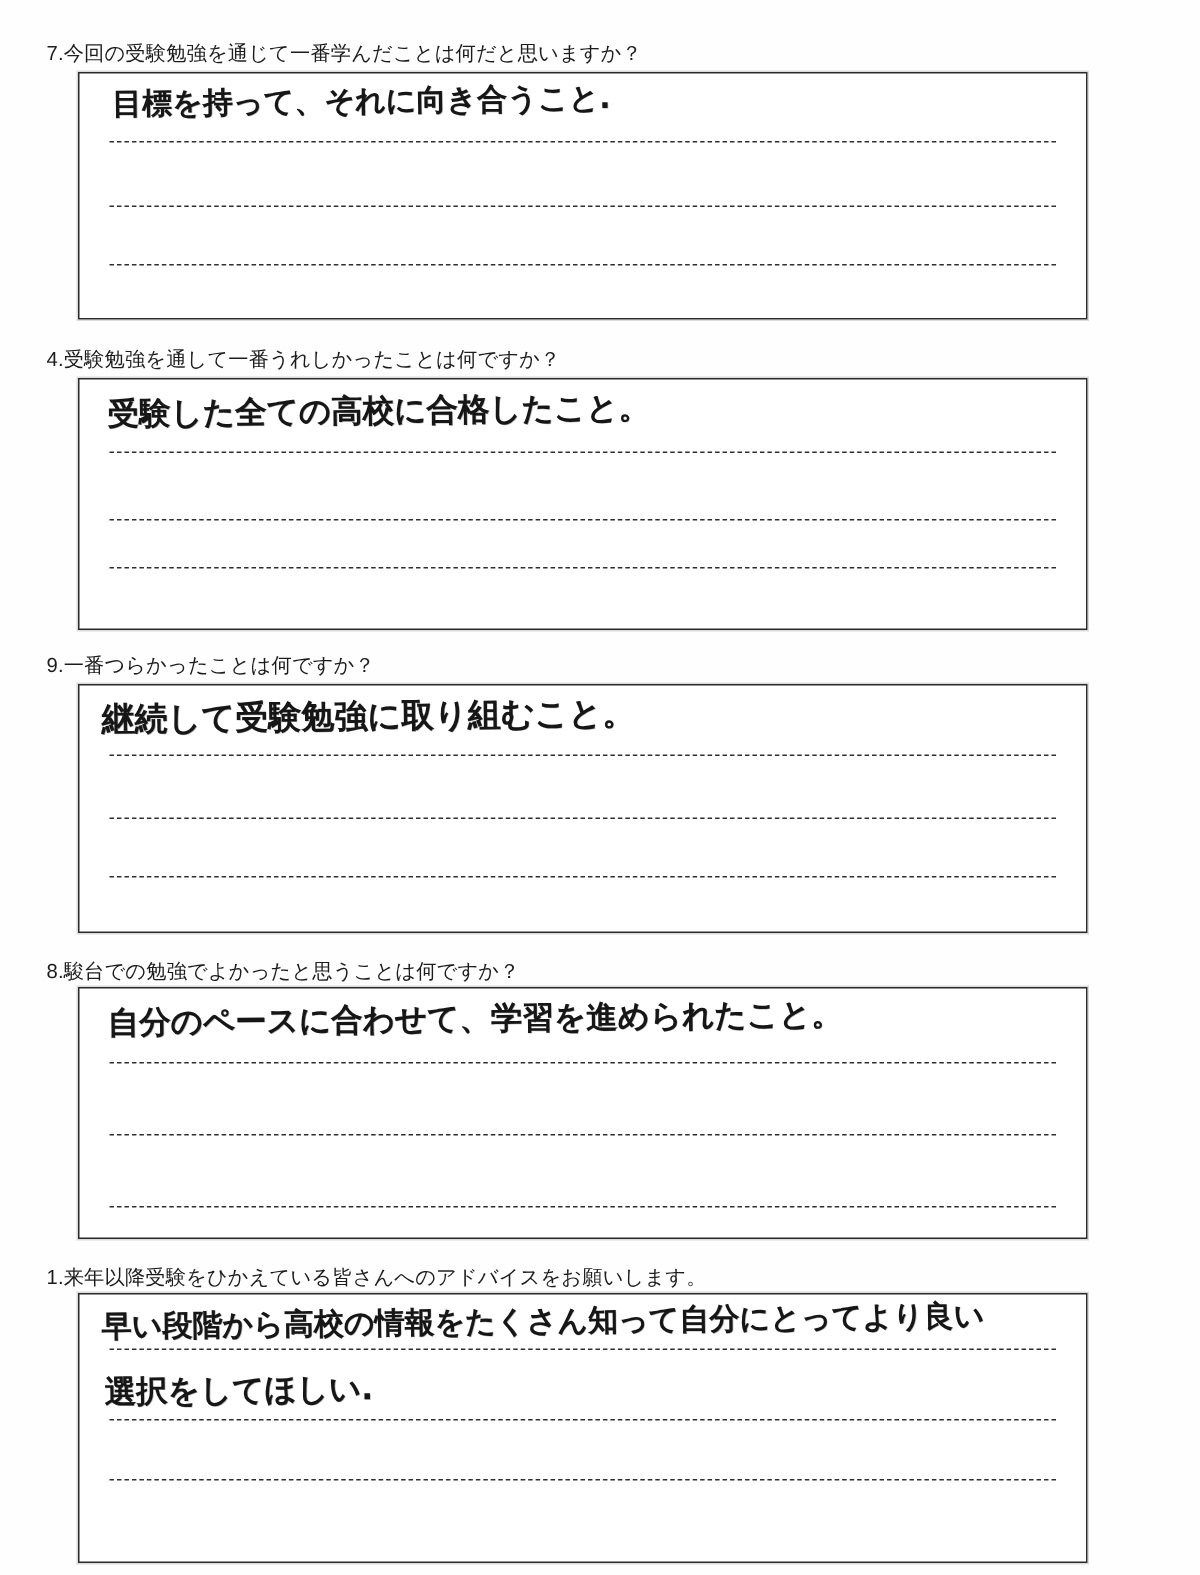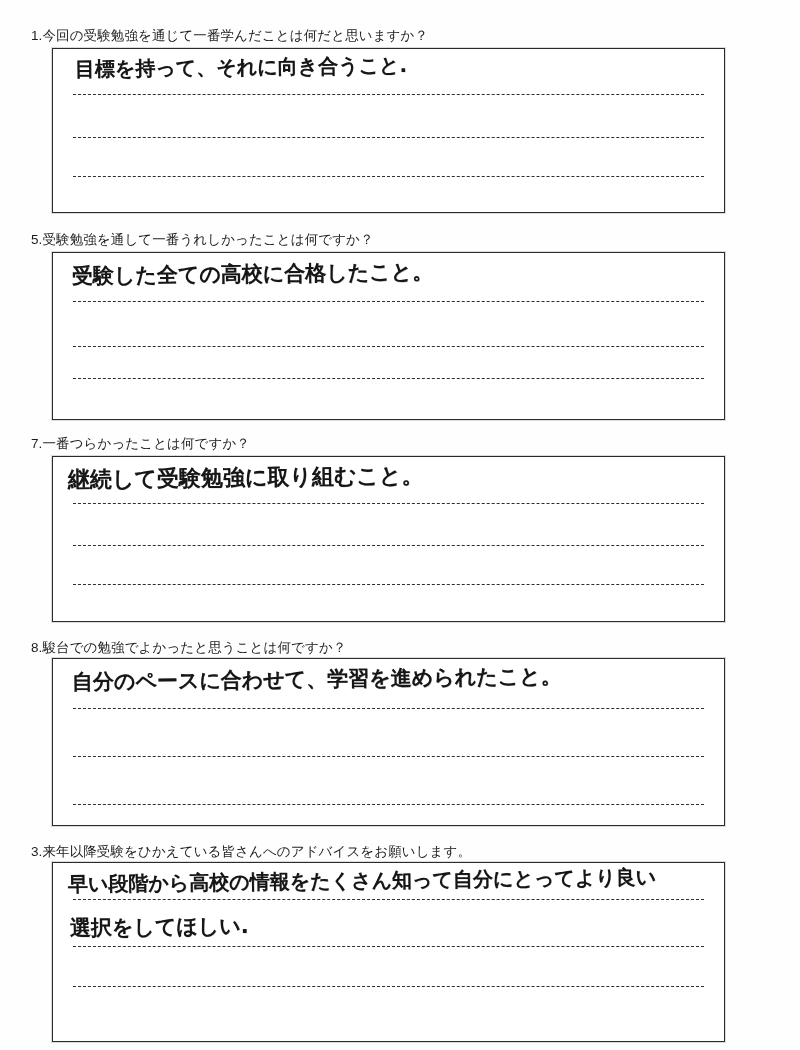--- a/index.html
+++ b/index.html
@@ -80,45 +80,45 @@
     transform-origin: left bottom;
     text-shadow: 0.4px 0.3px 0 rgba(0,0,0,0.30);
   }
 </style>
 </head>
 <body>
 
 <div class="page">
 
   <div class="qblock">
-    <div class="qtext" style="top:28px;">1.今回の受験勉強を通じて一番学んだことは何だと思いますか？</div>
+    <div class="qtext" style="top:28px;">7.今回の受験勉強を通じて一番学んだことは何だと思いますか？</div>
 
     <div class="abox" style="top:48px; height:165px;">
       <div class="rule" style="top:45px;"></div>
       <div class="rule" style="top:88px;"></div>
       <div class="rule" style="top:127px;"></div>
     </div>
 
     <div class="hw" style="left:75px; top:56px; font-size:20px;">目標を持って、それに向き合うこと.</div>
   </div>
 
   <div class="qblock">
-    <div class="qtext" style="top:232px;">5.受験勉強を通して一番うれしかったことは何ですか？</div>
+    <div class="qtext" style="top:232px;">4.受験勉強を通して一番うれしかったことは何ですか？</div>
 
     <div class="abox" style="top:252px; height:168px;">
       <div class="rule" style="top:48px;"></div>
       <div class="rule" style="top:93px;"></div>
       <div class="rule" style="top:125px;"></div>
     </div>
 
     <div class="hw" style="left:72px; top:262px; font-size:21px;">受験した全ての高校に合格したこと。</div>
   </div>
 
   <div class="qblock">
-    <div class="qtext" style="top:436px;">7.一番つらかったことは何ですか？</div>
+    <div class="qtext" style="top:436px;">9.一番つらかったことは何ですか？</div>
 
     <div class="abox" style="top:456px; height:166px;">
       <div class="rule" style="top:46px;"></div>
       <div class="rule" style="top:88px;"></div>
       <div class="rule" style="top:127px;"></div>
     </div>
 
     <div class="hw" style="left:68px; top:465px; font-size:22px;">継続して受験勉強に取り組むこと。</div>
   </div>
 
@@ -128,21 +128,21 @@
     <div class="abox" style="top:658px; height:168px;">
       <div class="rule" style="top:49px;"></div>
       <div class="rule" style="top:97px;"></div>
       <div class="rule" style="top:145px;"></div>
     </div>
 
     <div class="hw" style="left:72px; top:668px; font-size:21px;">自分のペースに合わせて、学習を進められたこと。</div>
   </div>
 
   <div class="qblock">
-    <div class="qtext" style="top:844px;">3.来年以降受験をひかえている皆さんへのアドバイスをお願いします。</div>
+    <div class="qtext" style="top:844px;">1.来年以降受験をひかえている皆さんへのアドバイスをお願いします。</div>
 
     <div class="abox" style="top:862px; height:180px;">
       <div class="rule" style="top:36px;"></div>
       <div class="rule" style="top:83px;"></div>
       <div class="rule" style="top:123px;"></div>
     </div>
 
     <div class="hw" style="left:68px; top:871px; font-size:20px;">早い段階から高校の情報をたくさん知って自分にとってより良い</div>
 
     <div class="hw" style="left:70px; top:914px; font-size:21px;">選択をしてほしい.</div>

